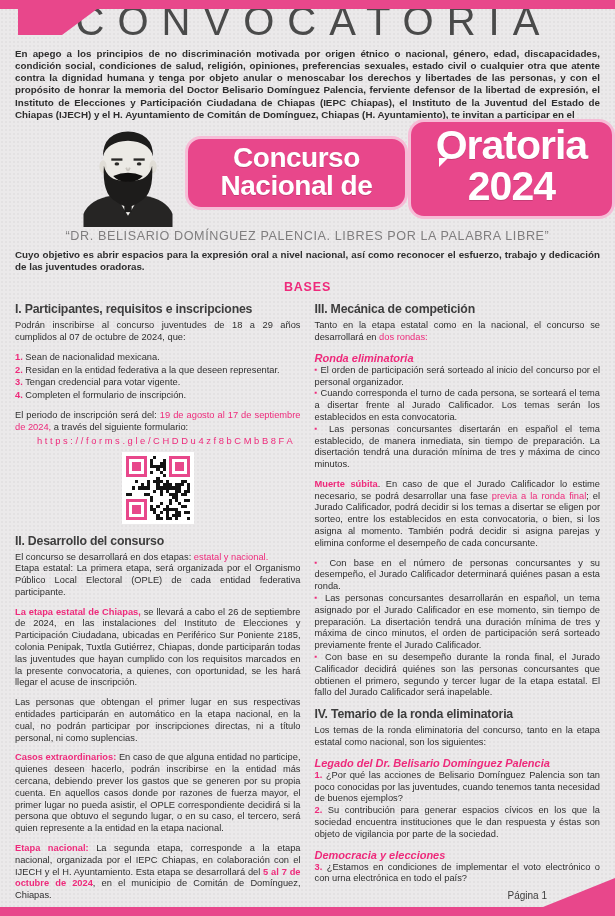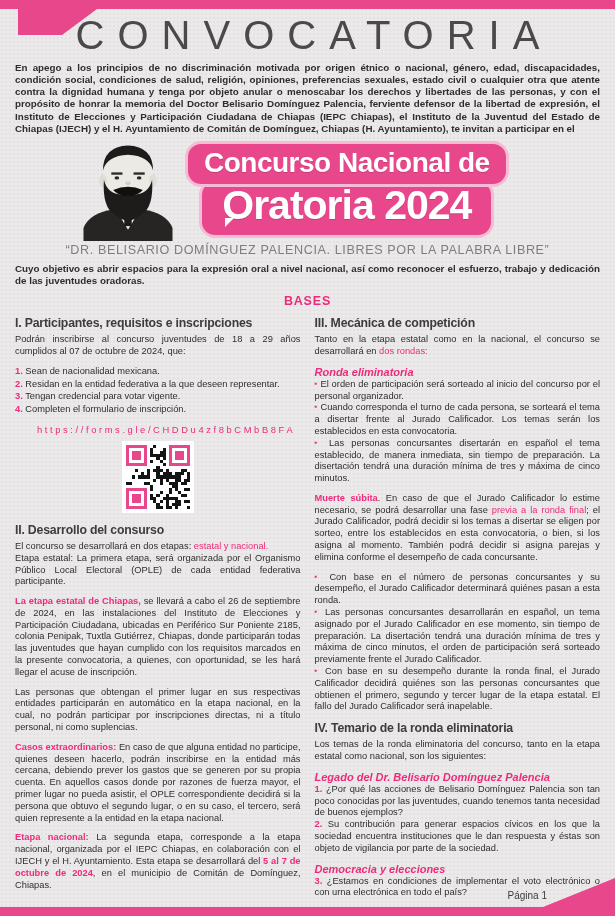--- a/index.html
+++ b/index.html
@@ -22,21 +22,20 @@
     background:
       radial-gradient(rgba(0,0,0,0.035) 1px, transparent 1px),
       #ebe9ea;
     background-size:4px 4px;
   }
   .deco{position:absolute;left:0;pointer-events:none;}
   .deco.top{top:0;}
   .deco.bottom{bottom:0;}
 
   .title{
-    margin-top:14px;
     text-align:center;
     font-size:40px;
     font-weight:300;
     letter-spacing:13px;
     padding-left:13px;
     color:#4a4a4a;
     line-height:1.05;
   }
   .intro{
     margin:6px 15px 0 15px;
@@ -48,21 +47,21 @@
   }
 
   .banner{
     position:relative;
     margin-top:4px;
     height:102px;
   }
   .portrait{position:absolute;left:72px;top:0;}
   .badge{
     position:absolute;left:185px;top:2px;
-    display:flex;flex-direction:column;align-items:center;
+    display:flex;flex-direction:row;align-items:center;
   }
   .badge-line{
     background:var(--banner);
     border:3px solid #f6bcd6;
     border-radius:16px;
     color:#fff;
     font-weight:bold;
     text-align:center;
     line-height:1;
     text-shadow:0 1px 0 rgba(0,0,0,0.15);
@@ -229,20 +228,21 @@
       <div class="sec-title">I. Participantes, requisitos e inscripciones</div>
       <p>Podrán inscribirse al concurso juventudes de 18 a 29 años cumplidos al 07 de octubre de 2024, que:</p>
 
       <div class="list">
         <p><span class="num">1.</span> <span>Sean de nacionalidad mexicana.</span></p>
         <p><span class="num">2.</span> <span>Residan en la entidad federativa a la que deseen representar.</span></p>
         <p><span class="num">3.</span> <span>Tengan credencial para votar vigente.</span></p>
         <p><span class="num">4.</span> <span>Completen el formulario de inscripción.</span></p>
       </div>
 
+      <p class="tight"><span>El periodo de inscripción será del: </span><span class="accent">19 de agosto al 17 de septiembre de 2024,</span><span> a través del siguiente formulario:</span></p>
       <span class="url-line">https://forms.gle/CHDDu4zf8bCMbB8FA</span>
 
       <div class="qr-wrap">
         <div class="qr-box">
           <svg id="qr-svg" width="64" height="64" viewBox="0 0 21 21" shape-rendering="crispEdges">
               <rect x="9" y="0" width="1" height="1" fill="#141414"></rect>
               <rect x="8" y="1" width="1" height="1" fill="#141414"></rect>
               <rect x="12" y="1" width="1" height="1" fill="#141414"></rect>
               <rect x="8" y="2" width="1" height="1" fill="#141414"></rect>
               <rect x="11" y="2" width="1" height="1" fill="#141414"></rect>

